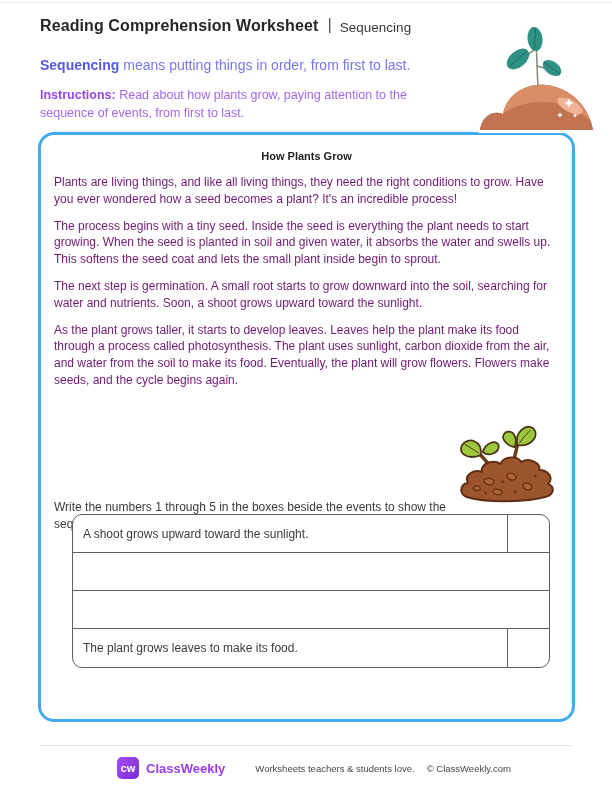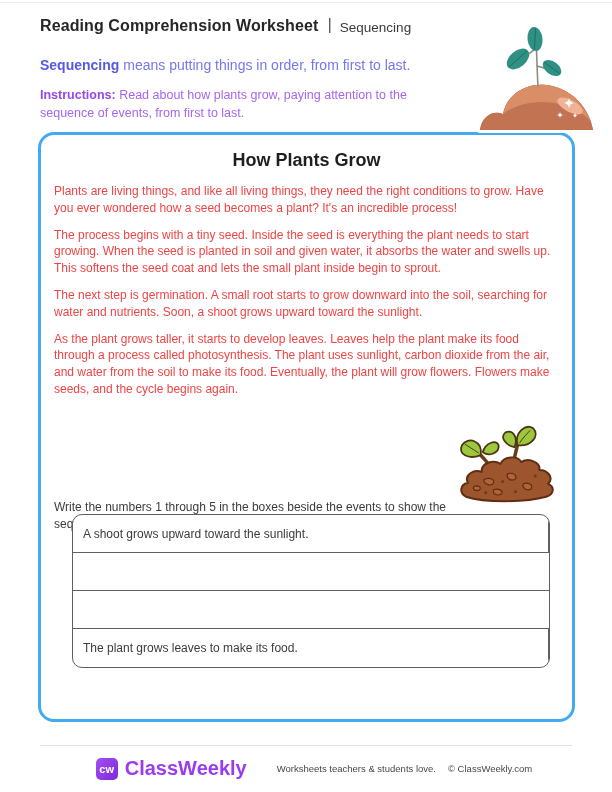--- a/index.html
+++ b/index.html
@@ -39,39 +39,39 @@
   .sprout-illo { position: absolute; left: 474px; top: 26px; width: 132px; height: 112px; z-index: 3; }
 
   
   .passage-box {
     position: absolute; left: 38px; top: 132px; width: 537px; height: 590px;
     border: 3px solid #42aaf0; border-radius: 16px;
     background: #ffffff;
   }
   .passage-title {
     margin-top: 15px; text-align: center;
-    font-size: 18px; font-weight: bold; color: #1f1f1f;
+    font-size: 11px; font-weight: bold; color: #1f1f1f;
   }
   .passage-body { padding: 12px 13px 0 13px; }
   .passage-body p {
-    font-size: 12px; line-height: 1.4; color: #ef4444; margin-bottom: 10px;
+    font-size: 12px; line-height: 1.4; color: #701a75; margin-bottom: 10px;
   }
   .task-prompt {
     position: absolute; left: 13px; top: 328px; width: 408px;
     font-size: 12px; line-height: 1.45; color: #3b3b3b; margin-top: 36px;
   }
   .seedling-illo { position: absolute; right: 12px; top: 288px; width: 104px; height: 84px; }
 
   
   .sequence-table {
     position: absolute; left: 31px; top: 379px; width: 478px;
     border: 1px solid #5f5f5f; border-radius: 10px;
     overflow: hidden; background: #fff;
   }
-  .seq-row { display: flex; height: 38px; border-bottom: 1px solid #5f5f5f; flex-direction: column; }
+  .seq-row { display: flex; height: 38px; border-bottom: 1px solid #5f5f5f; }
   .seq-row:last-child { border-bottom: none; }
   .seq-text {
     flex: 1; display: flex; align-items: center;
     padding-left: 10px; font-size: 12px; color: #3b3b3b;
     border-right: 1px solid #5f5f5f;
   }
   .seq-answer { width: 41px; }
 
   
   .footer-divider {
@@ -83,21 +83,21 @@
     display: flex; align-items: center; justify-content: center;
   }
   .cw-badge {
     width: 22px; height: 22px; border-radius: 5px;
     background: linear-gradient(135deg, #a44df2 0%, #7c2bd9 100%);
     color: #ffffff; font-size: 11px; font-weight: bold;
     display: flex; align-items: center; justify-content: center;
     letter-spacing: .2px;
   }
   .brand-name {
-    margin-left: 7px; font-size: 20px; font-weight: bold; color: #9b3bf0;
+    margin-left: 7px; font-size: 13px; font-weight: bold; color: #9b3bf0;
   }
   .tagline { margin-left: 30px; font-size: 9.5px; color: #474747; }
   .copyright { margin-left: 12px; font-size: 9.5px; color: #474747; }
 </style>
 </head>
 <body>
 
 <div class="top-hairline"></div>
 
 <div class="header">

